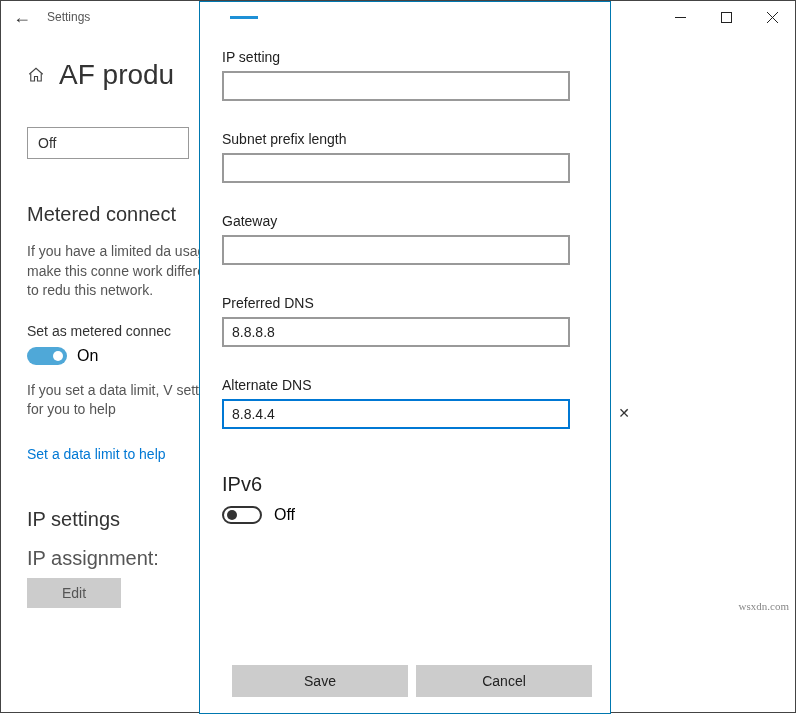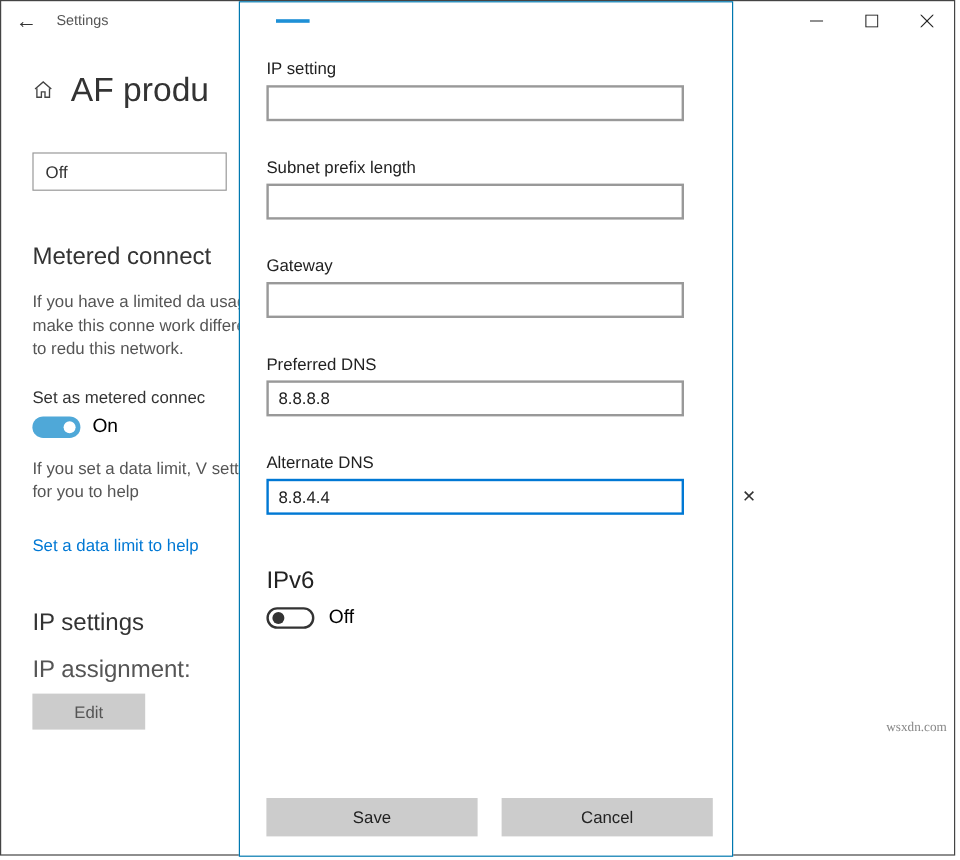--- a/index.html
+++ b/index.html
@@ -37,21 +37,21 @@
   .dtab { width: 28px; height: 3px; background: #1e90d6; margin: 14px 0 0 8px; }
   .field { margin-top: 30px; }
   .field:first-of-type { margin-top: 32px; }
   .flabel { font-size: 14px; color: #222; display: block; margin-bottom: 6px; }
   .finput { width: 348px; height: 30px; border: 2px solid #999; font-size: 14px; padding: 0 8px; outline: none; background: #fff; color: #222; }
   .finput.active { border: 2px solid #0078d4; padding-right: 28px; }
   .input-wrap { position: relative; width: 416px; }
   .clear-x { position: absolute; right: 8px; top: 6px; font-size: 14px; color: #333; cursor: pointer; }
   .ipv6-title { font-size: 20px; color: #222; margin-top: 44px; }
   .ipv6-row { display: flex; align-items: center; gap: 12px; margin-top: 10px; }
-  .dlg-buttons { position: absolute; bottom: 16px; left: 22px; display: flex; gap: 20px; }
+  .dlg-buttons { position: absolute; bottom: 16px; left: 32px; display: flex; gap: 8px; }
   .dlg-btn { width: 176px; height: 32px; background: #ccc; border: none; font-size: 14px; color: #222; }
   .watermark { position: absolute; right: 6px; bottom: 100px; font-size: 11px; color: #888; font-family: Liberation Serif, serif; }
 </style>
 </head>
 <body>
 
 <div class="window">
 
   <div class="titlebar">
     <div class="tb-back">←</div>

